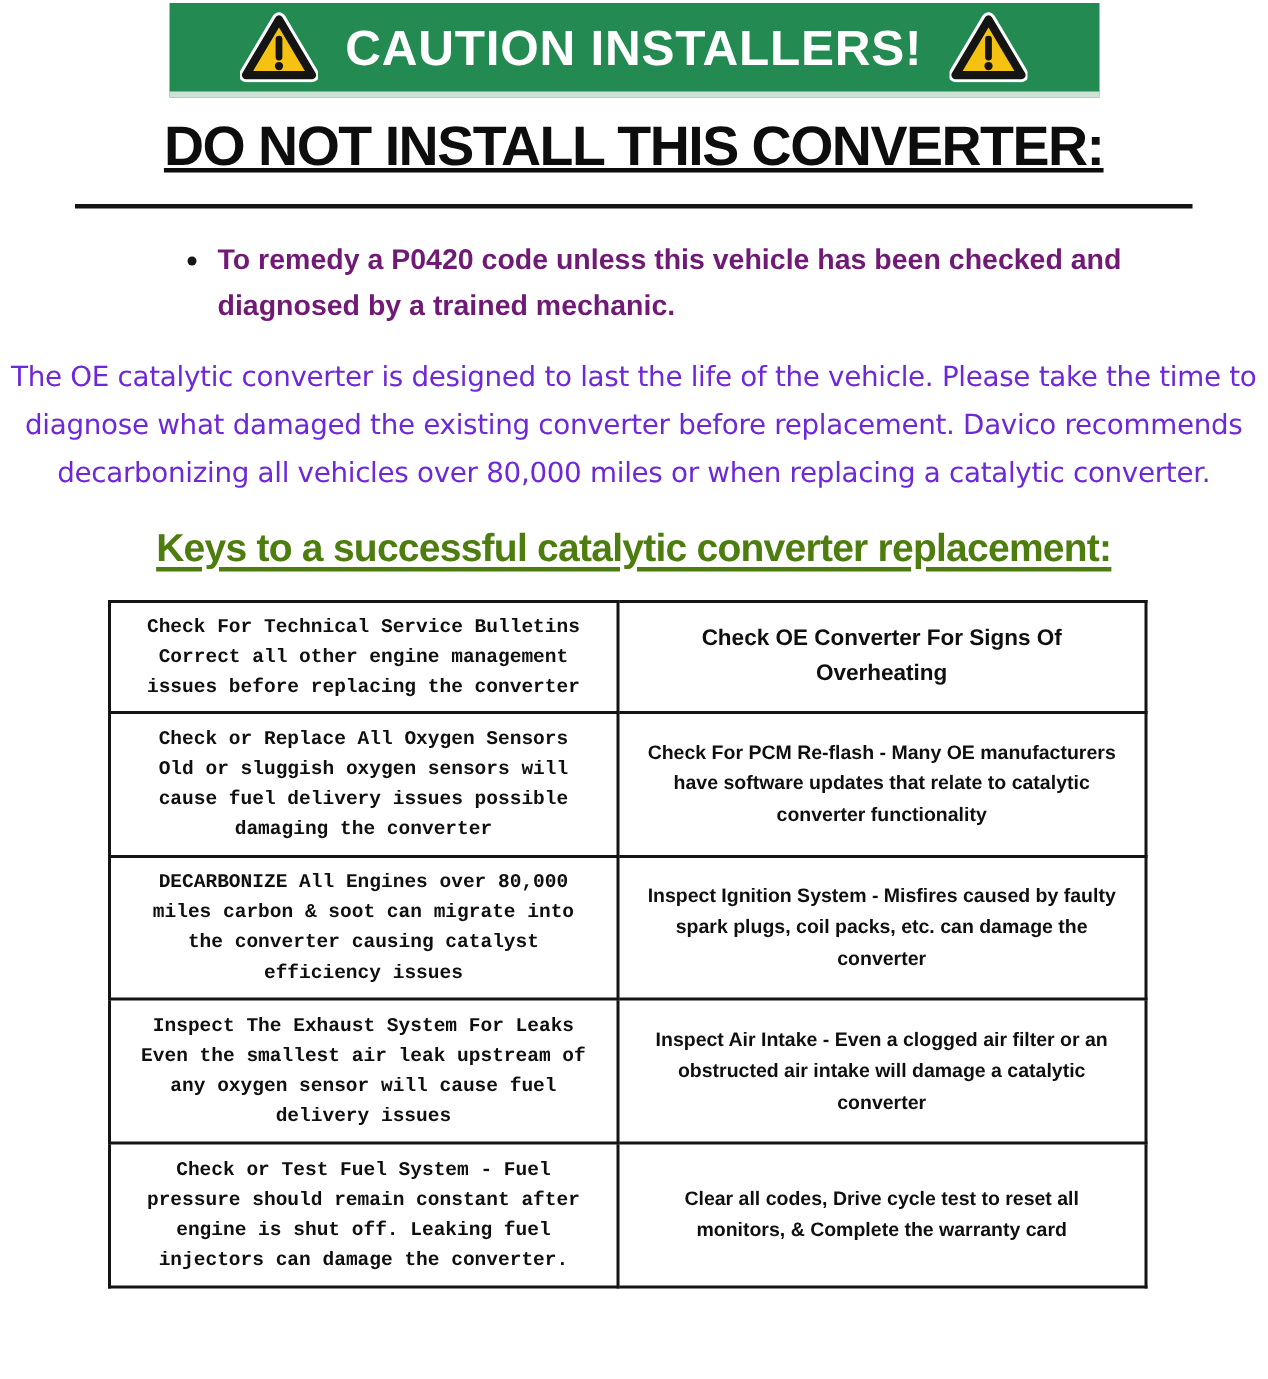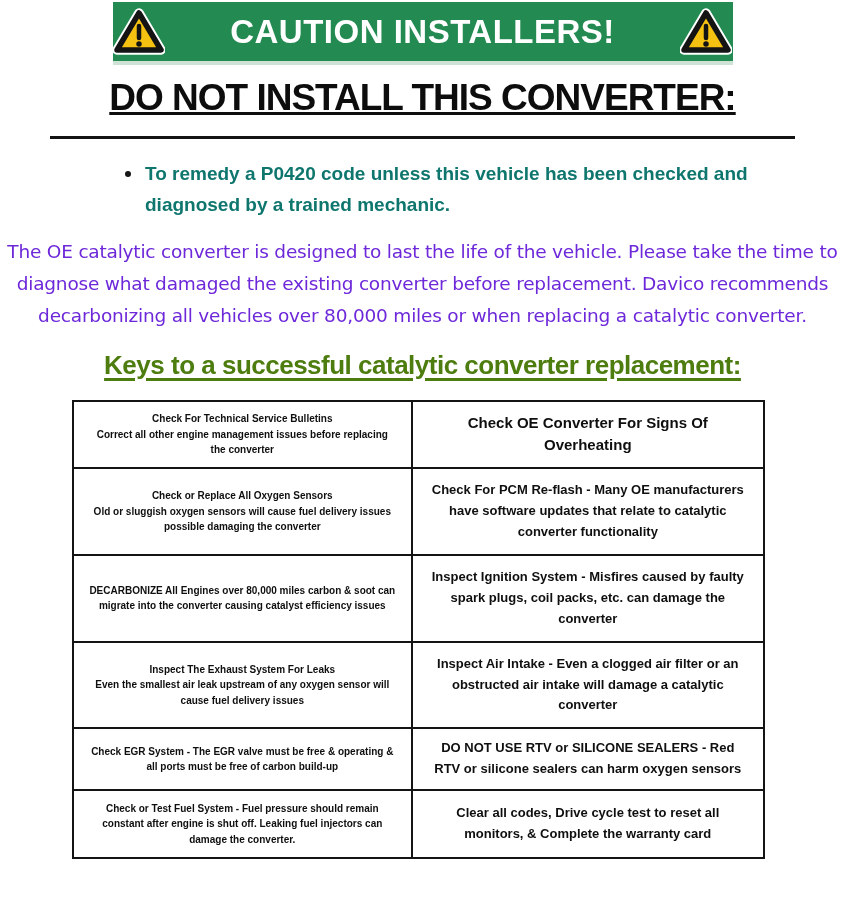--- a/index.html
+++ b/index.html
@@ -10,21 +10,21 @@
     overflow: hidden;
   }
 
   
   .banner {
     width: 620px;
     height: 63px;
     margin: 2px auto 0 auto;
     display: flex;
     align-items: center;
-    justify-content: space-between;
+    justify-content: center;
     gap: 18px;
     border-bottom: 4px solid #cfe2d6;
   }
   .banner-text {
     color: #ffffff;
     font-size: 33px;
     font-weight: 800;
     letter-spacing: 0.5px;
     white-space: nowrap;
   }
@@ -53,21 +53,21 @@
   .bullet-list {
     margin: 20px 0 0 145px;
     width: 610px;
     list-style: none;
   }
   .bullet-list li {
     position: relative;
     font-size: 19px;
     font-weight: 700;
     line-height: 1.62;
-    color: #0f766e;
+    color: #701a75;
     margin-bottom: 2px;
   }
   .bullet-list li::before {
     content: "";
     position: absolute;
     left: -20px;
     top: 12px;
     width: 6px;
     height: 6px;
     border-radius: 50%;
@@ -112,21 +112,21 @@
     border: 2.5px solid #141414;
     vertical-align: middle;
     text-align: center;
     white-space: pre-line;
     font-weight: 700;
     color: #0f0f0f;
     padding: 4px 14px;
   }
   .keys-table col.left-col  { width: 49%; }
   .keys-table col.right-col { width: 51%; }
-  .cell-left  { font-size: 10px;   line-height: 1.55; }
+  .cell-left  { font-size: 13px;   line-height: 1.55; font-family: Liberation Mono, monospace; }
   .cell-right { font-size: 13px; line-height: 1.6; }
   .cell-right-large { font-size: 15px; line-height: 1.5; }
 </style>
 </head>
 <body>
 
 <div class="banner" style="background:#238b52;">
   <svg class="warn-icon" viewBox="0 0 104 94" aria-hidden="true">
     <polygon points="52,10 96,84 8,84" fill="none" stroke="#ffffff" stroke-width="19" stroke-linejoin="round"></polygon>
     <polygon points="52,10 96,84 8,84" fill="#f5c211" stroke="#141414" stroke-width="11" stroke-linejoin="round"></polygon>
@@ -173,21 +173,17 @@
     <tr>
       <td class="cell-left">DECARBONIZE All Engines over 80,000 miles carbon &amp; soot can migrate into the converter causing catalyst efficiency issues</td>
       <td class="cell-right">Inspect Ignition System - Misfires caused by faulty spark plugs, coil packs, etc. can damage the converter</td>
     </tr>
     <tr>
       <td class="cell-left">Inspect The Exhaust System For Leaks
 Even the smallest air leak upstream of any oxygen sensor will cause fuel delivery issues</td>
       <td class="cell-right">Inspect Air Intake - Even a clogged air filter or an obstructed air intake will damage a catalytic converter</td>
     </tr>
     <tr>
-      <td class="cell-left">Check EGR System - The EGR valve must be free &amp; operating &amp; all ports must be free of carbon build-up</td>
-      <td class="cell-right">DO NOT USE RTV or SILICONE SEALERS - Red RTV or silicone sealers can harm oxygen sensors</td>
-    </tr>
-    <tr>
       <td class="cell-left">Check or Test Fuel System - Fuel pressure should remain constant after engine is shut off.  Leaking fuel injectors can damage the converter.</td>
       <td class="cell-right">Clear all codes,  Drive cycle test to reset all monitors, &amp; Complete the warranty card</td>
     </tr>
   </tbody>
 </table>
 
 </body></html>

